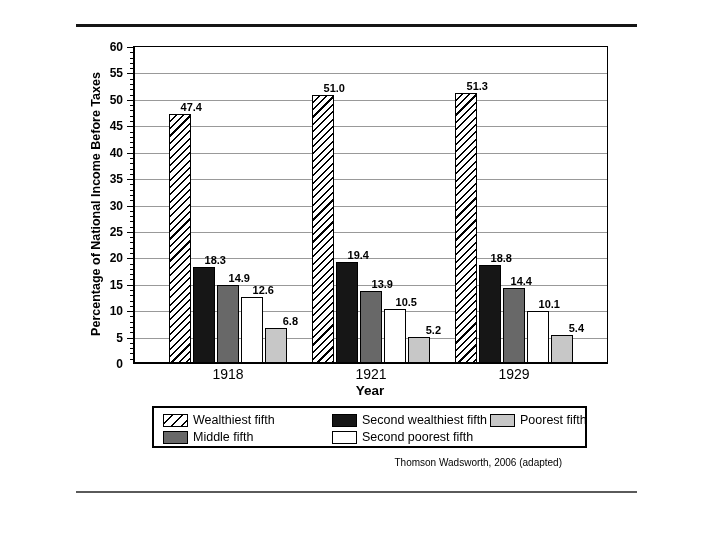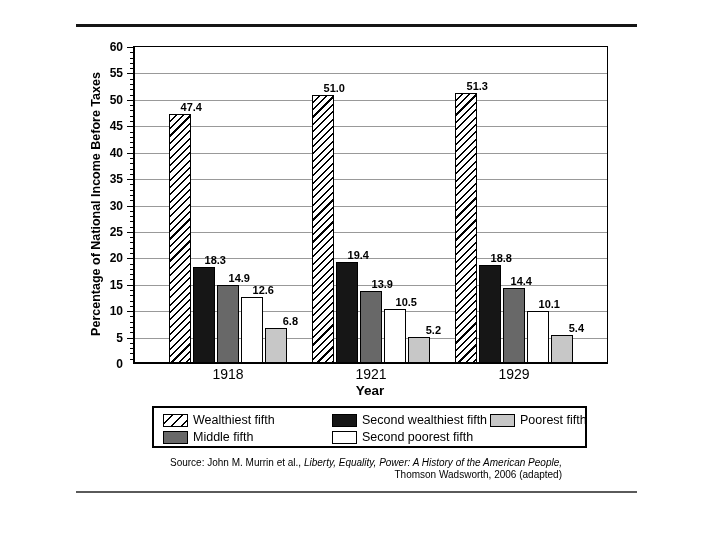--- a/index.html
+++ b/index.html
@@ -195,18 +195,17 @@
         <div class="legend-swatch s-white"></div>
         <span class="legend-label">Second poorest fifth</span>
       </div>
       <div class="legend-item">
         <div class="legend-swatch s-lightgray"></div>
         <span class="legend-label">Poorest fifth</span>
       </div>
     </div>
 
   <div class="source">
-    <div><span>Source: John M. Murrin et al., </span><span class="it">Liberty, Equality, Power: A History of the American People,</span></div>
     <div>Thomson Wadsworth, 2006 (adapted)</div>
   </div>
 
   <div class="bottom-rule"></div>
 </div>
 
 </body></html>

